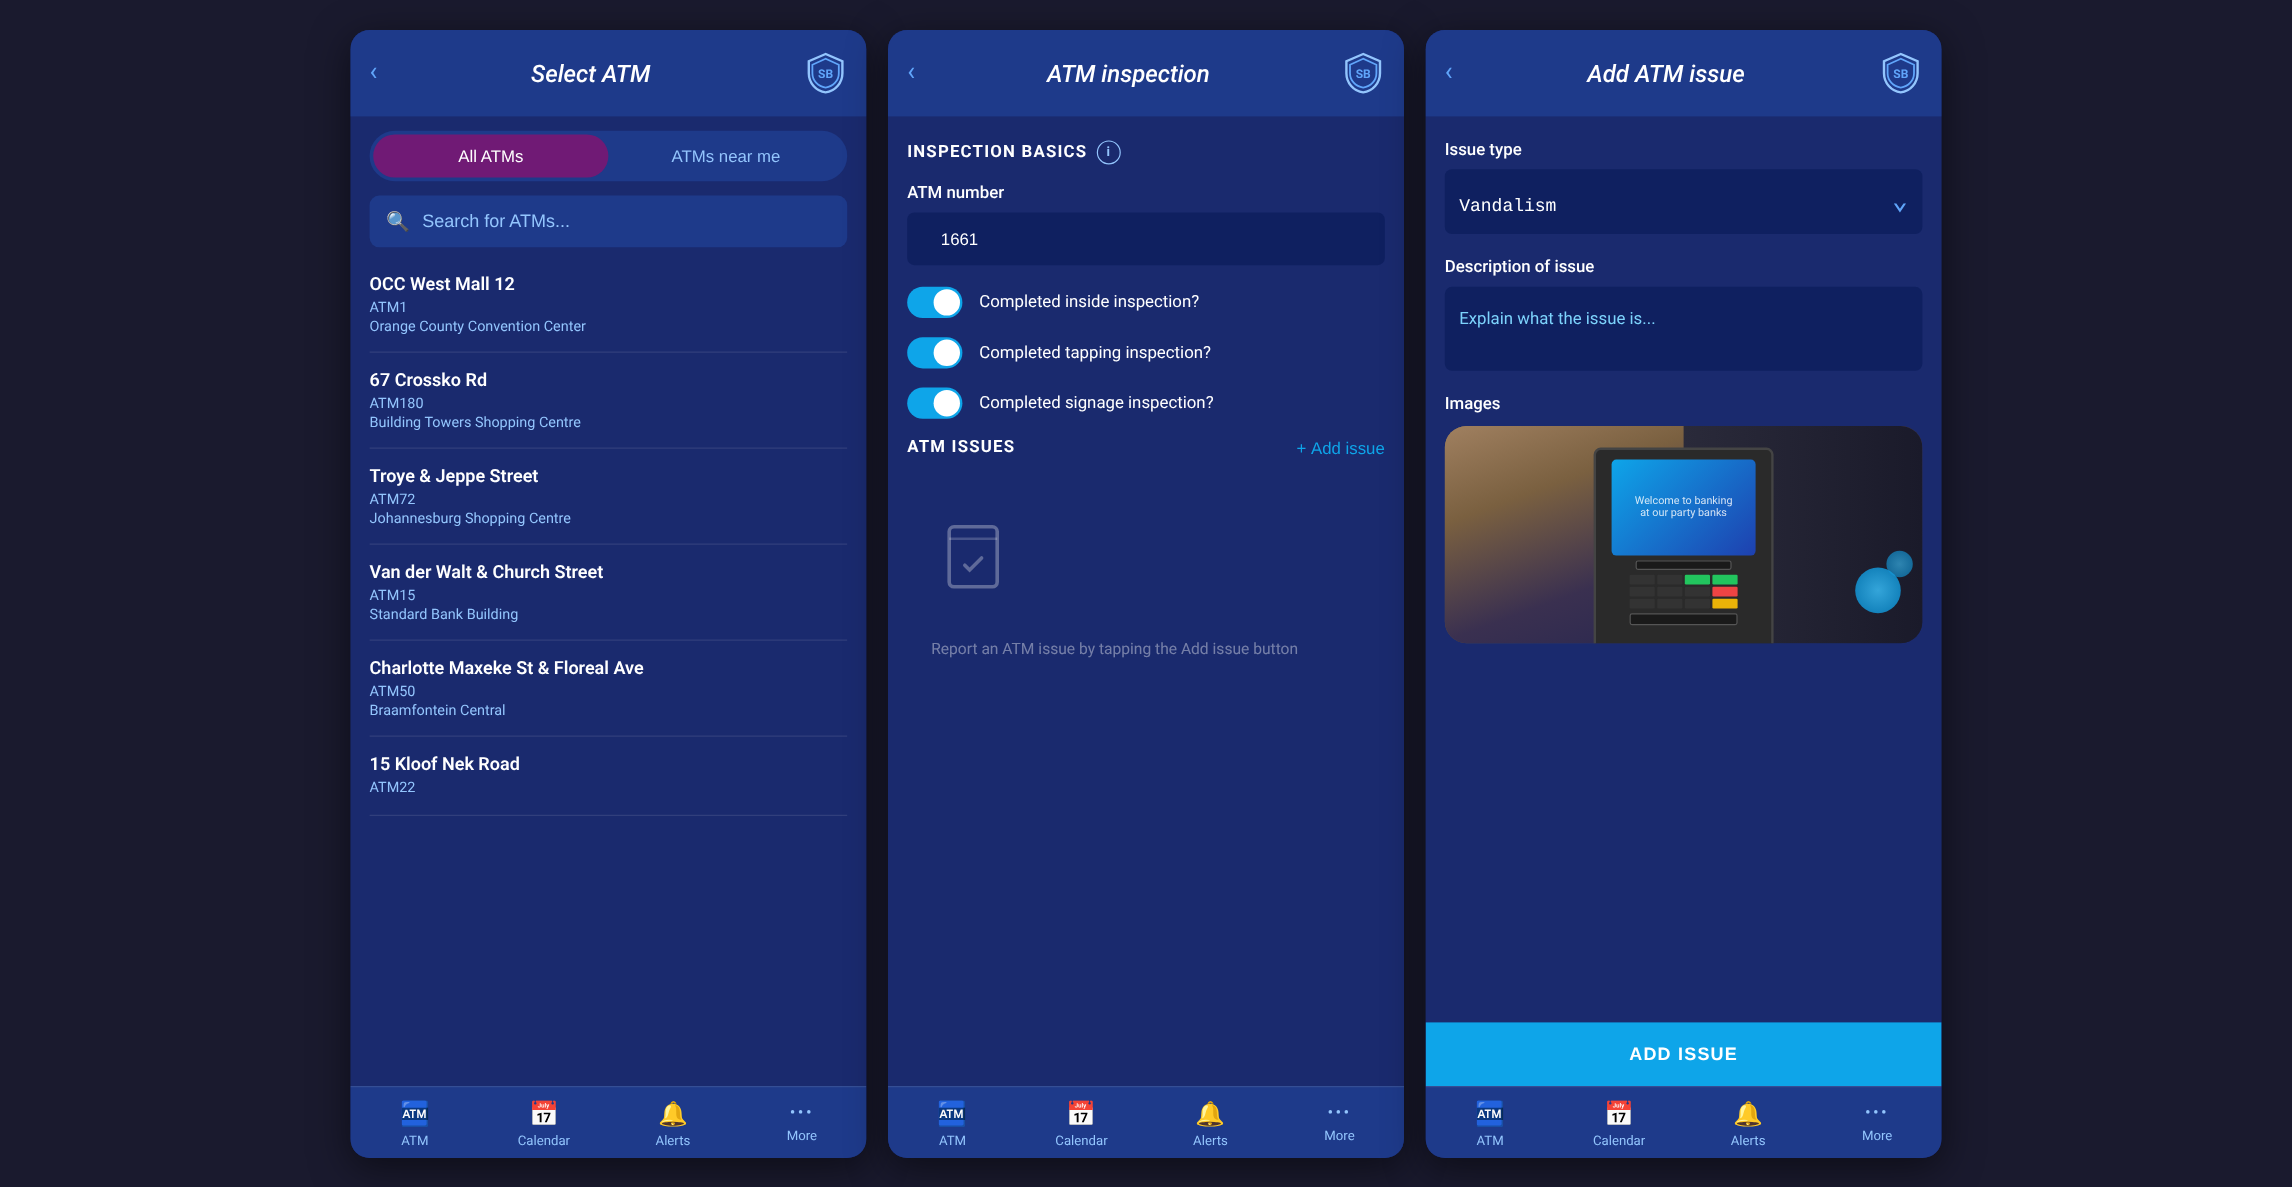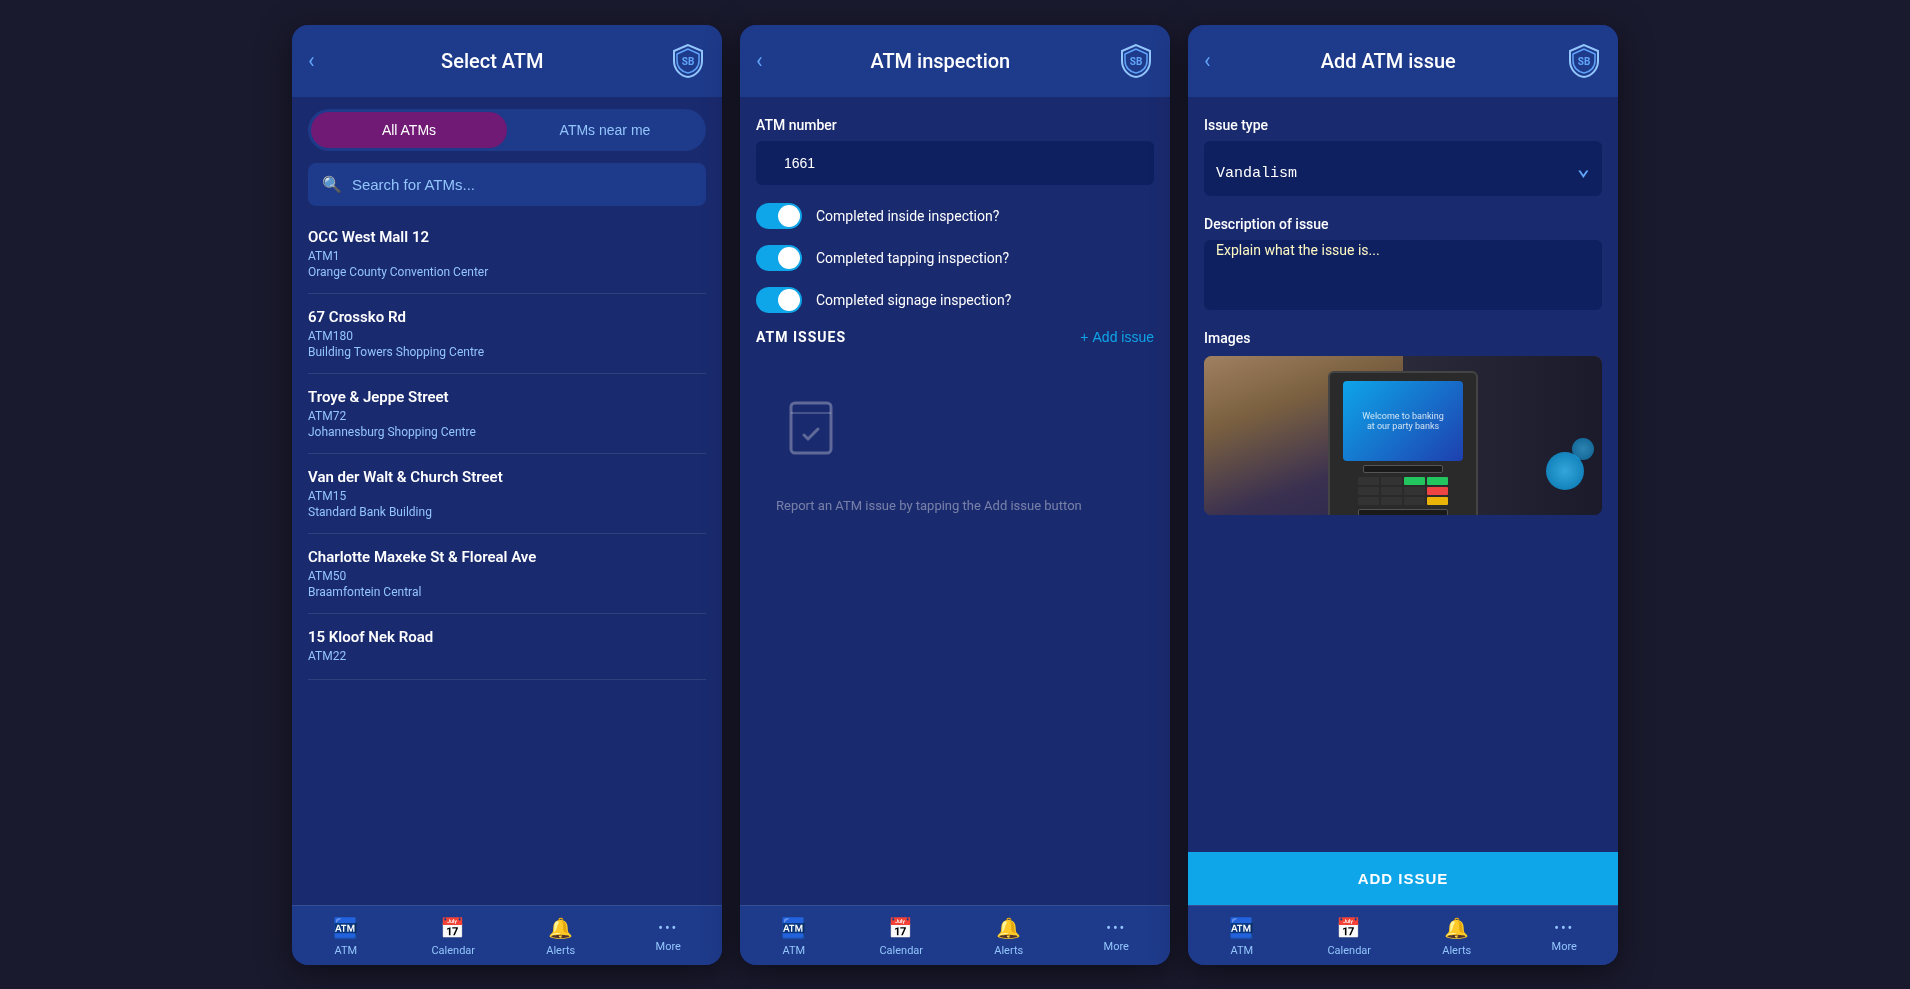--- a/index.html
+++ b/index.html
@@ -40,20 +40,21 @@
       color: #60a5fa;
       font-size: 22px;
       cursor: pointer;
     }
     .header-title {
       color: #ffffff;
       font-size: 20px;
       font-weight: 500;
       flex: 1;
       text-align: center;
+      font-style: italic;
     }
 
     
     .tab-bar {
       display: flex;
       background: #1e3a8a;
       border-radius: 25px;
       margin: 12px 16px;
       padding: 3px;
     }
@@ -294,38 +295,38 @@
       font-size: 15px;
     }
     .dropdown-arrow {
       color: #0ea5e9;
       font-size: 18px;
     }
 
     .description-area {
       background: #0f2060;
       border-radius: 6px;
-      padding: 2px 12px;
-      color: #fef9c3;
+      padding: 19px 12px;
+      color: #7dd3fc;
       font-size: 14px;
       min-height: 70px;
       margin-bottom: 20px;
     }
 
     .images-label {
       color: #ffffff;
       font-size: 14px;
       font-weight: 500;
       margin-bottom: 10px;
     }
     .atm-image {
       width: 100%;
-      height: 159px;
+      height: 181px;
       background: linear-gradient(135deg, #8B7355 0%, #5a4a3a 30%, #2a3060 60%, #1a2040 100%);
-      border-radius: 8px;
+      border-radius: 18px;
       margin-bottom: 20px;
       position: relative;
       overflow: hidden;
       display: flex;
       align-items: center;
       justify-content: center;
     }
 
     .add-issue-submit-btn {
       background: #0ea5e9;
@@ -430,20 +431,24 @@
     <svg class="shield-logo" viewBox="0 0 36 36" fill="none">
       <path d="M18 2L4 8v10c0 8 6 15 14 16 8-1 14-8 14-16V8L18 2z" fill="none" stroke="#93c5fd" stroke-width="2"></path>
       <path d="M18 6L7 11v7c0 6 4.5 11 11 12 6.5-1 11-6 11-12v-7L18 6z" fill="#1e3a8a" stroke="#60a5fa" stroke-width="1.5"></path>
       <text x="18" y="22" text-anchor="middle" fill="#60a5fa" font-size="10" font-weight="bold">SB</text>
     </svg>
   </div>
 
   <div class="inspection-content">
     
     
+    <div class="section-title">
+      <span>INSPECTION BASICS</span>
+      <div class="info-icon">i</div>
+    </div>
 
     <div class="field-label">ATM number</div>
     <input class="atm-number-input" type="text" value="1661" style="">
 
     
     <div class="toggle-row">
       <div class="toggle"></div>
       <span class="toggle-label">Completed inside inspection?</span>
     </div>
     <div class="toggle-row">

